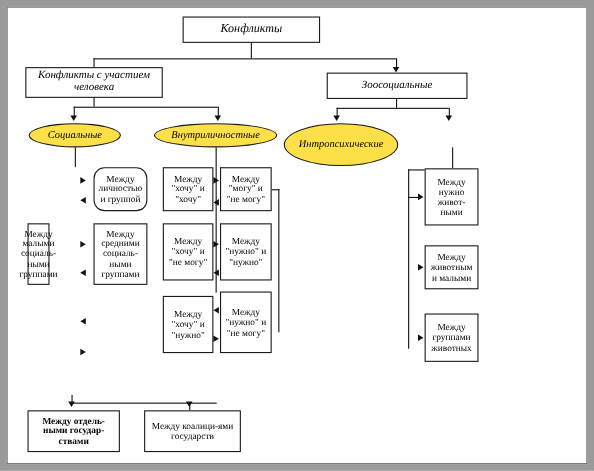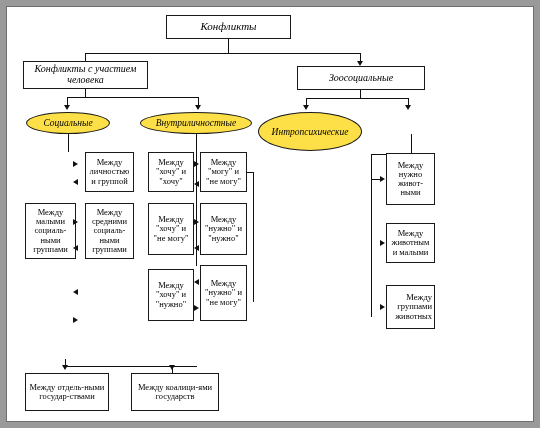--- a/index.html
+++ b/index.html
@@ -123,23 +123,23 @@
   <div class="ell" style="left:251px;top:105px;width:104px;height:39px;">Интропсихические</div>
 
   <div class="vl" style="left:61px;top:127px;height:18px;"></div>
 
   <div class="vl" style="left:189px;top:127px;height:132px;"></div>
 
   <div class="vl" style="left:404px;top:127px;height:20px;"></div>
   <div class="hl" style="left:364px;top:147px;width:41px;"></div>
   <div class="vl" style="left:364px;top:147px;height:163px;"></div>
 
-  <div class="box leaf-sm" style="left:18px;top:196px;width:51px;height:56px;">Между малыми социаль-ными группами</div>
+  <div class="box leaf-sm" style="left:18px;top:196px;width:20px;height:56px;">Между малыми социаль-ными группами</div>
 
-  <div class="box leaf-sm" style="left:78px;top:145px;width:49px;height:40px;">Между личностью и группой</div>
+  <div class="box leaf-sm" style="left:78px;top:145px;width:49px;height:40px;border-radius:10px;">Между личностью и группой</div>
   <div class="box leaf-sm" style="left:78px;top:196px;width:49px;height:56px;">Между средними социаль-ными группами</div>
 
   <div class="ar" style="left:66px;top:154px;"></div>
   <div class="al" style="left:66px;top:172px;"></div>
   <div class="ar" style="left:66px;top:212px;"></div>
   <div class="al" style="left:66px;top:238px;"></div>
   <div class="al" style="left:66px;top:282px;"></div>
   <div class="ar" style="left:66px;top:310px;"></div>
 
   <div class="box leaf-sm" style="left:141px;top:145px;width:46px;height:40px;">Между "хочу" и "хочу"</div>
@@ -155,29 +155,29 @@
   <div class="ar" style="left:187px;top:212px;"></div>
   <div class="al" style="left:187px;top:238px;"></div>
   <div class="al" style="left:187px;top:272px;"></div>
   <div class="ar" style="left:187px;top:298px;"></div>
 
   <div class="vl" style="left:246px;top:165px;height:130px;"></div>
   <div class="hl" style="left:240px;top:165px;width:7px;"></div>
 
   <div class="box leaf-sm" style="left:379px;top:146px;width:49px;height:52px;">Между нужно живот-ными</div>
   <div class="box leaf-sm" style="left:379px;top:216px;width:49px;height:40px;">Между животным и малыми</div>
-  <div class="box leaf-sm" style="left:379px;top:278px;width:49px;height:44px;text-align:right;">Между группами животных</div>
+  <div class="box leaf-sm" style="left:379px;top:278px;width:49px;height:44px;">Между группами животных</div>
 
   <div class="hl" style="left:364px;top:172px;width:10px;"></div>
   <div class="ar" style="left:373px;top:168.5px;"></div>
   <div class="ar" style="left:373px;top:232.5px;"></div>
   <div class="ar" style="left:373px;top:296.5px;"></div>
 
   <div class="hl" style="left:58px;top:359px;width:132px;"></div>
   <div class="vl" style="left:58px;top:352px;height:8px;"></div>
   <div class="ad" style="left:54.5px;top:358px;"></div>
   <div class="vl" style="left:165px;top:359px;height:7px;"></div>
   <div class="ad" style="left:161.5px;top:358px;"></div>
 
-  <div class="box leaf-sm" style="left:18px;top:366px;width:84px;height:38px;">Между отдель-ными государ-ствами</div>
+  <div class="box leaf-sm" style="left:18px;top:366px;width:84px;height:38px;font-weight:bold;">Между отдель-ными государ-ствами</div>
   <div class="box leaf-sm" style="left:124px;top:366px;width:88px;height:38px;">Между коалици-ями государств</div>
 
 </div>
 
 </body></html>

